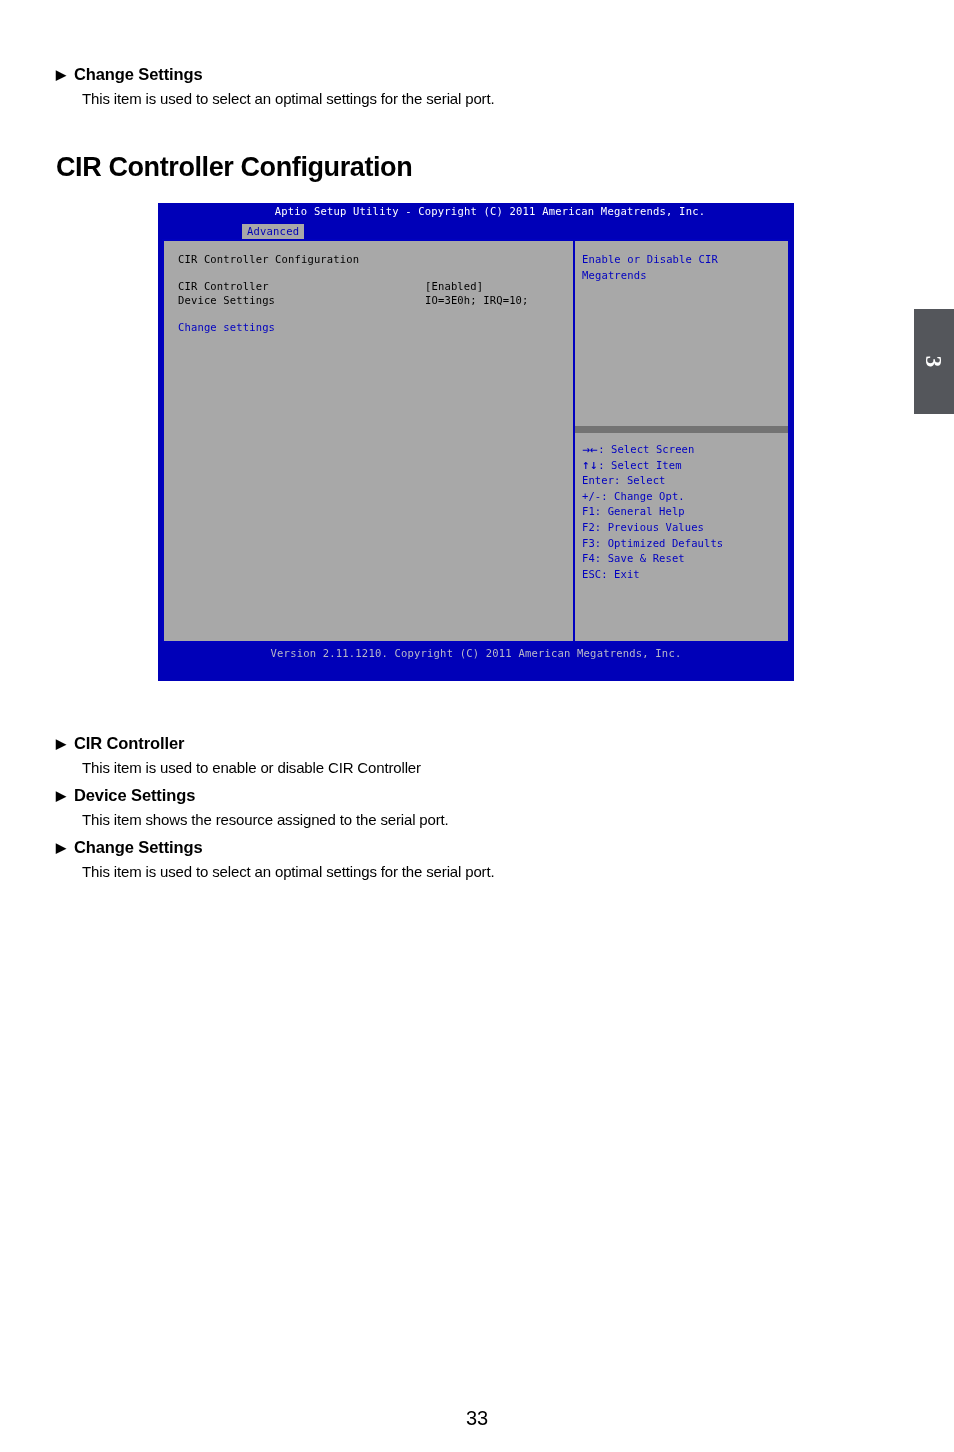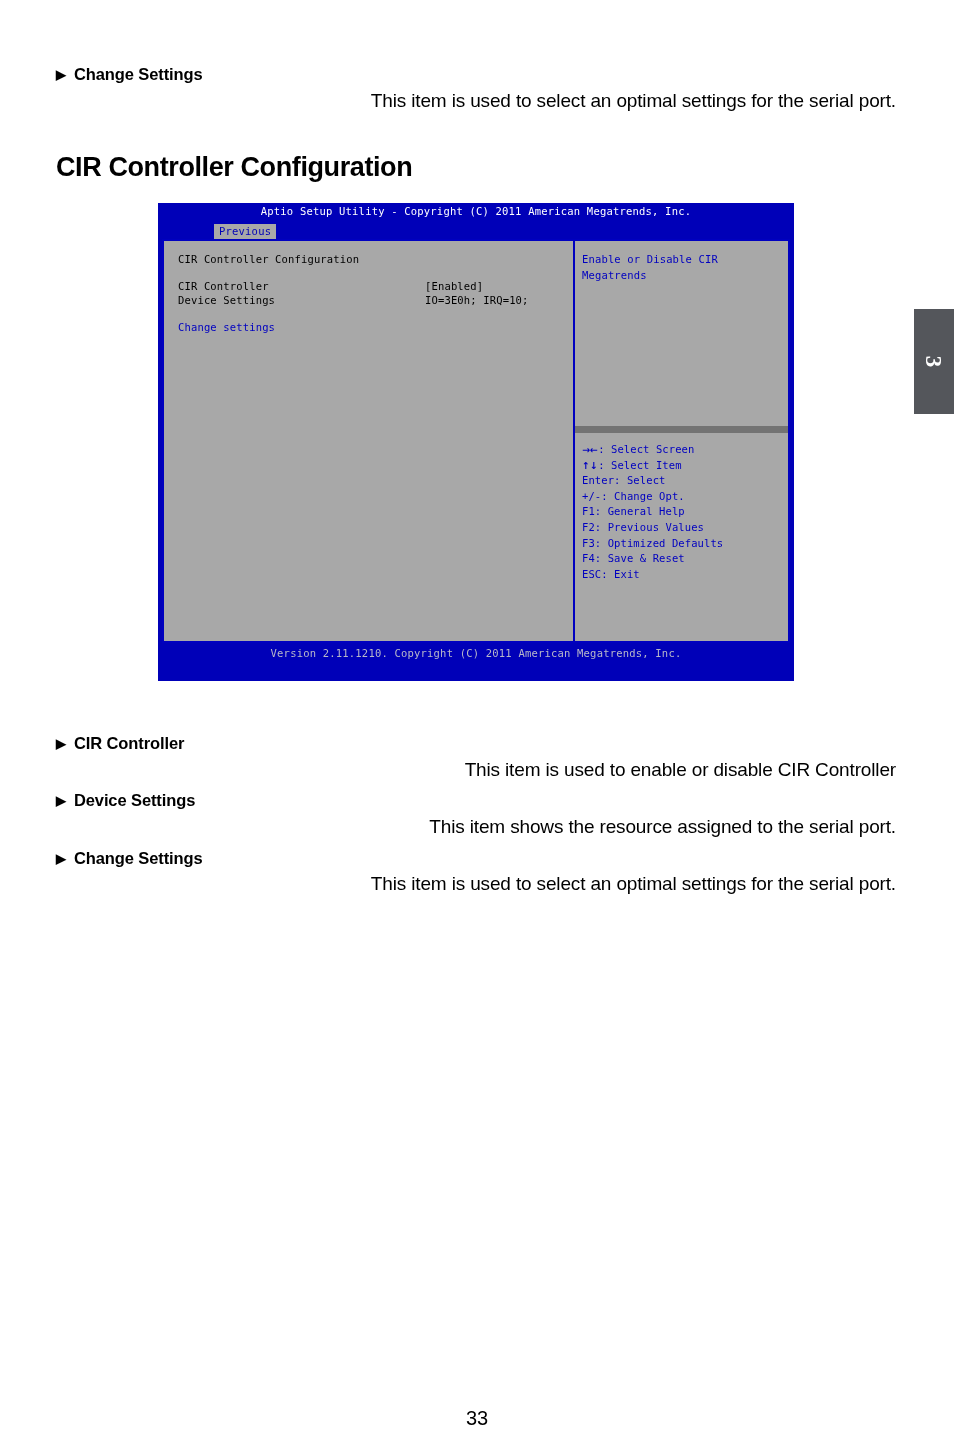--- a/index.html
+++ b/index.html
@@ -33,26 +33,25 @@
     margin: 0;
   }
   .item-head .tri {
     font-size: 13px;
     line-height: 1;
     margin-right: 8px;
     position: relative;
     top: -1px;
   }
   .item-desc {
-    font-size: 19px;
+    font-size: 15px;
     font-weight: normal;
     line-height: 1.3;
     margin: 4px 0 0 26px;
     letter-spacing: -0.15px;
-    text-align: right;
   }
 
   .section-title {
     position: absolute;
     left: 56px;
     font-size: 27px;
     font-weight: bold;
     letter-spacing: -0.4px;
     margin: 0;
   }
@@ -92,20 +91,21 @@
   
   .bios {
     position: absolute;
     left: 158px;
     top: 203px;
     width: 636px;
     height: 478px;
     background: #0000b8;
     font-family: "DejaVu Sans Mono", monospace;
     box-sizing: border-box;
+    padding-left: 28px;
   }
   .bios-titlebar {
     height: 17px;
     line-height: 17px;
     text-align: center;
     color: #ffffff;
     font-size: 10.5px;
     letter-spacing: 0.2px;
     white-space: nowrap;
   }
@@ -227,21 +227,21 @@
 
 <div class="chapter-tab">
   <span class="num">3</span>
 </div>
 
 <div class="bios">
 
   <div class="bios-titlebar">Aptio Setup Utility - Copyright (C) 2011 American Megatrends, Inc.</div>
 
   <div class="bios-tabrow">
-    <span class="bios-tab">Previous</span>
+    <span class="bios-tab">Advanced</span>
   </div>
 
   <div class="bios-body">
 
     <div class="bios-left">
       <div class="mono-line">CIR Controller Configuration</div>
       <div class="mono-line spacer">&nbsp;</div>
       <div class="setting-row">
         <span class="lbl">CIR Controller</span>
         <span class="val">[Enabled]</span>

